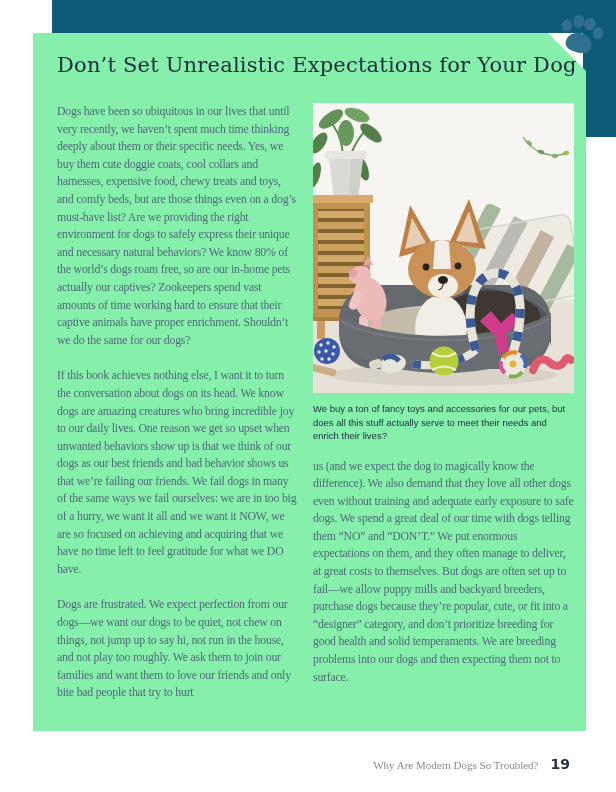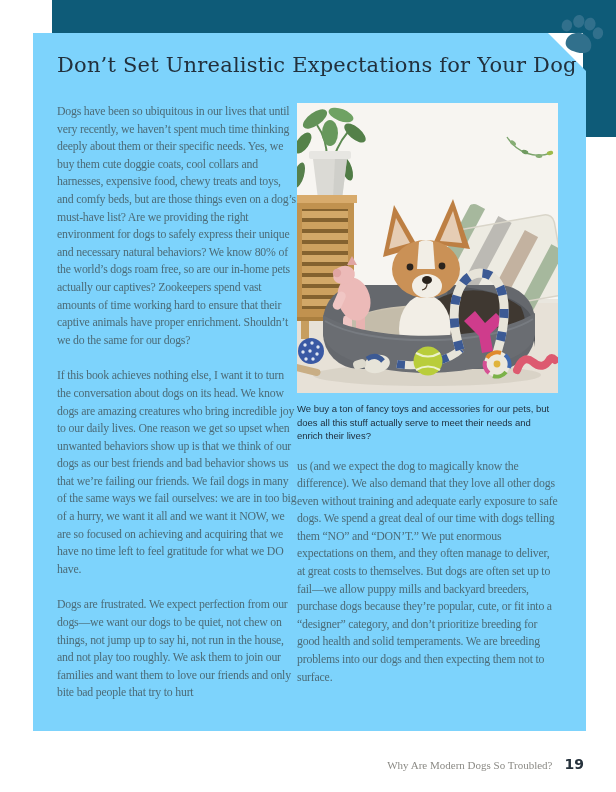--- a/index.html
+++ b/index.html
@@ -8,46 +8,46 @@
     font-family:"Liberation Serif", serif; overflow:hidden;
   }
   
   .teal-band { position:absolute; top:0; left:52px; right:0; height:33px; background:#0e5b78; }
   .teal-strip { position:absolute; top:0; right:0; width:33px; height:137px; background:#0e5b78; }
   .paw { position:absolute; top:12px; right:11px; width:50px; height:46px; }
 
   
   .panel {
     position:absolute; left:33px; top:33px; width:553px; height:698px;
-    background:#7dd3fc; box-sizing:border-box;
+    background:#86efac; box-sizing:border-box;
     clip-path:polygon(0 0, 515px 0, 100% 38px, 100% 100%, 0 100%);
     padding:20px 12px 0 24px;
   }
   .title {
     font-family:"DejaVu Serif", serif; font-weight:normal;
     font-size:21px; color:#22303c; text-align:center; margin:0;
     letter-spacing:0.2px; white-space:nowrap;
   }
-  .columns { display:flex; margin-top:26px; }
+  .columns { display:flex; gap:16px; margin-top:26px; }
   .col-left  { width:240px; }
   .col-right { width:261px; }
   p.body {
     font-size:11.8px; line-height:17.6px; letter-spacing:-0.2px;
     color:#4c6b77; margin:0 0 18px 0;
   }
   figure { margin:0; }
   .photo-svg { display:block; width:261px; height:290px; background:#f7f5f1; }
   figcaption {
     font-family:"Liberation Sans", sans-serif; font-weight:normal;
     font-size:9.5px; line-height:13.5px; color:#1e2c3a; margin-top:9px;
   }
   .col-right p.body { margin-top:15px; margin-bottom:0; }
 
   .footer {
-    position:absolute; top:756px; right:32px;
+    position:absolute; top:756px; right:46px;
     display:flex; align-items:baseline; gap:12px;
   }
   .running { font-family:"Liberation Serif", serif; font-size:11px; color:#8b8a85; }
   .pagenum { font-family:"DejaVu Sans", sans-serif; font-weight:bold; font-size:14px; color:#27333d; }
 </style>
 </head>
 <body>
 
 <div>
 

